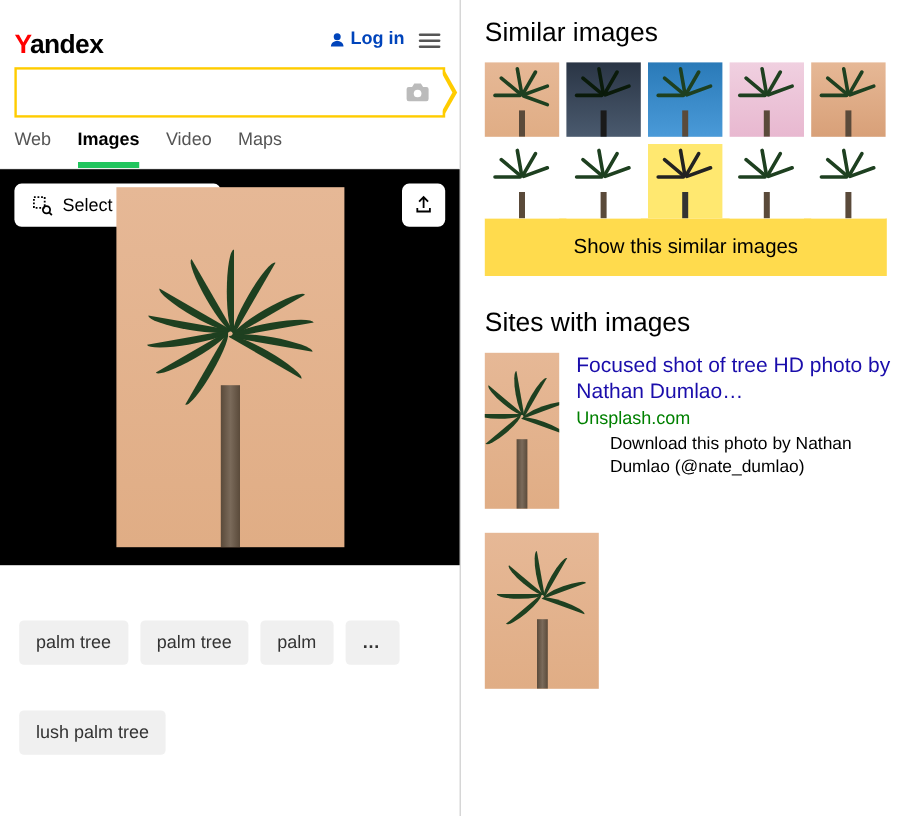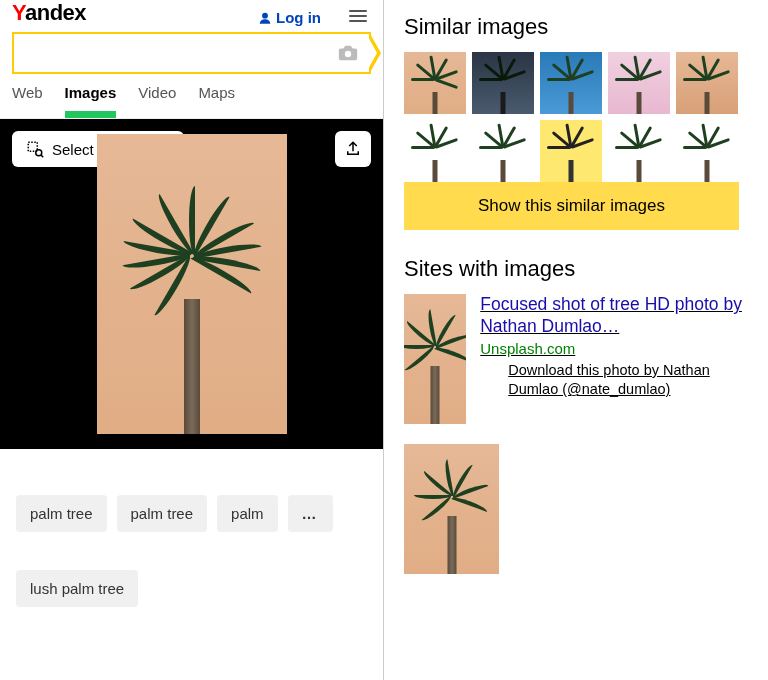--- a/index.html
+++ b/index.html
@@ -1,40 +1,40 @@
 <!DOCTYPE html>
 <html><head>
 <meta charset="utf-8">
 <style>
   * { box-sizing: border-box; margin: 0; padding: 0; }
   body { font-family: Arial, Helvetica, sans-serif; font-size: 14px; color: #000; width: 768px; height: 680px; overflow: hidden; display: flex; background: #fff; }
   .left-pane { width: 384px; border-right: 1px solid #ccc; display: flex; flex-direction: column; }
   .right-pane { width: 372px; padding: 14px 10px 0 20px; overflow: hidden; }
 
   
-  .header { display: flex; align-items: flex-end; padding: 0 12px 6px 12px; gap: 24px; }
+  .header { display: flex; align-items: flex-start; padding: 24px 12px 6px 12px; gap: 8px; }
   .logo { font-size: 22px; font-weight: bold; letter-spacing: -0.5px; font-family: Arial, sans-serif; }
   .logo .y { color: #ff0000; }
   .spacer { flex: 1; }
   .login { color: #0044bb; font-weight: bold; font-size: 15px; display: flex; align-items: center; gap: 4px; cursor: pointer; }
   .hamburger { display: flex; flex-direction: column; gap: 3px; padding: 4px; cursor: pointer; }
   .hamburger span { width: 18px; height: 2px; background: #555; border-radius: 1px; }
 
   
   .search-wrap { padding: 0 12px 8px 12px; }
   .search-bar { position: relative; height: 42px; border: 2px solid #ffcc00; background: #fff; display: flex; align-items: center; padding: 0 10px; }
   .search-bar::after { content: ""; position: absolute; right: -12px; top: -2px; bottom: -2px; width: 0; height: 0; border-top: 21px solid transparent; border-bottom: 21px solid transparent; border-left: 12px solid #ffcc00; }
   .search-bar::before { content: ""; position: absolute; right: -8px; top: 1px; bottom: 1px; width: 0; height: 0; border-top: 18px solid transparent; border-bottom: 18px solid transparent; border-left: 10px solid #fff; z-index: 1; }
   .search-input { flex: 1; border: none; outline: none; font-size: 16px; }
   .camera-icon { color: #bbb; }
 
   
   .tabs { display: flex; gap: 22px; padding: 2px 12px 0 12px; font-size: 15px; color: #555; border-bottom: 1px solid #eee; }
   .tab { padding-bottom: 10px; cursor: pointer; }
-  .tab.active { color: #000; font-weight: bold; border-bottom: 7px solid #22c55e; }
+  .tab.active { color: #000; font-weight: bold; border-bottom: 5px solid #22c55e; }
 
   
   .viewer { background: #000; position: relative; height: 330px; display: flex; align-items: center; justify-content: center; }
   .palm-img { width: 190px; height: 300px; background: linear-gradient(#e6b896, #e0ad85); position: relative; overflow: hidden; }
   .palm-img.small { width: 95px; height: 130px; }
   .trunk { position: absolute; bottom: 0; left: 50%; transform: translateX(-50%); width: 16px; height: 45%; background: linear-gradient(90deg, #5a4a3a, #7a6a5a, #5a4a3a); }
   .fronds { position: absolute; bottom: 42%; left: 50%; transform: translateX(-50%); width: 160px; height: 110px; }
   .frond { position: absolute; left: 50%; top: 50%; width: 70px; height: 6px; background: #1e4020; border-radius: 50% 50% 50% 50% / 100% 100% 0 0; transform-origin: left center; }
   .palm-img.small .fronds { width: 80px; height: 55px; bottom: 40%; }
   .palm-img.small .frond { width: 38px; height: 4px; }
@@ -61,21 +61,21 @@
   .thumb.t6 { background: #fff; }
   .thumb.t7 { background: #fff; }
   .thumb.t8 { background: #ffe870; }
   .thumb.t9 { background: #fff; }
   .thumb.t10 { background: #fff; }
   .mini-trunk { position: absolute; bottom: 0; left: 50%; transform: translateX(-50%); width: 5px; height: 35%; background: #5a4a3a; }
   .mini-fronds { position: absolute; bottom: 30%; left: 50%; transform: translateX(-50%); width: 50px; height: 35px; }
   .mini-frond { position: absolute; left: 50%; top: 50%; width: 24px; height: 3px; background: #1e4020; transform-origin: left center; border-radius: 2px; }
   .show-more { background: #ffdb4d; text-align: center; padding: 14px; font-size: 17px; width: 335px; cursor: pointer; margin-bottom: 26px; }
 
-  .site-item { display: flex; gap: 14px; margin-bottom: 20px; text-decoration: underline; }
+  .site-item { display: flex; gap: 14px; margin-bottom: 20px; }
   .site-title { color: #1a0dab; font-size: 17.5px; line-height: 1.25; margin-bottom: 2px; cursor: pointer; }
   .site-domain { color: #008000; font-size: 15px; margin-bottom: 4px; }
   .site-desc { font-size: 14.5px; line-height: 1.35; margin-left: 28px; }
 </style>
 </head>
 <body>
 
 <div class="left-pane">
 
   <div class="header">

